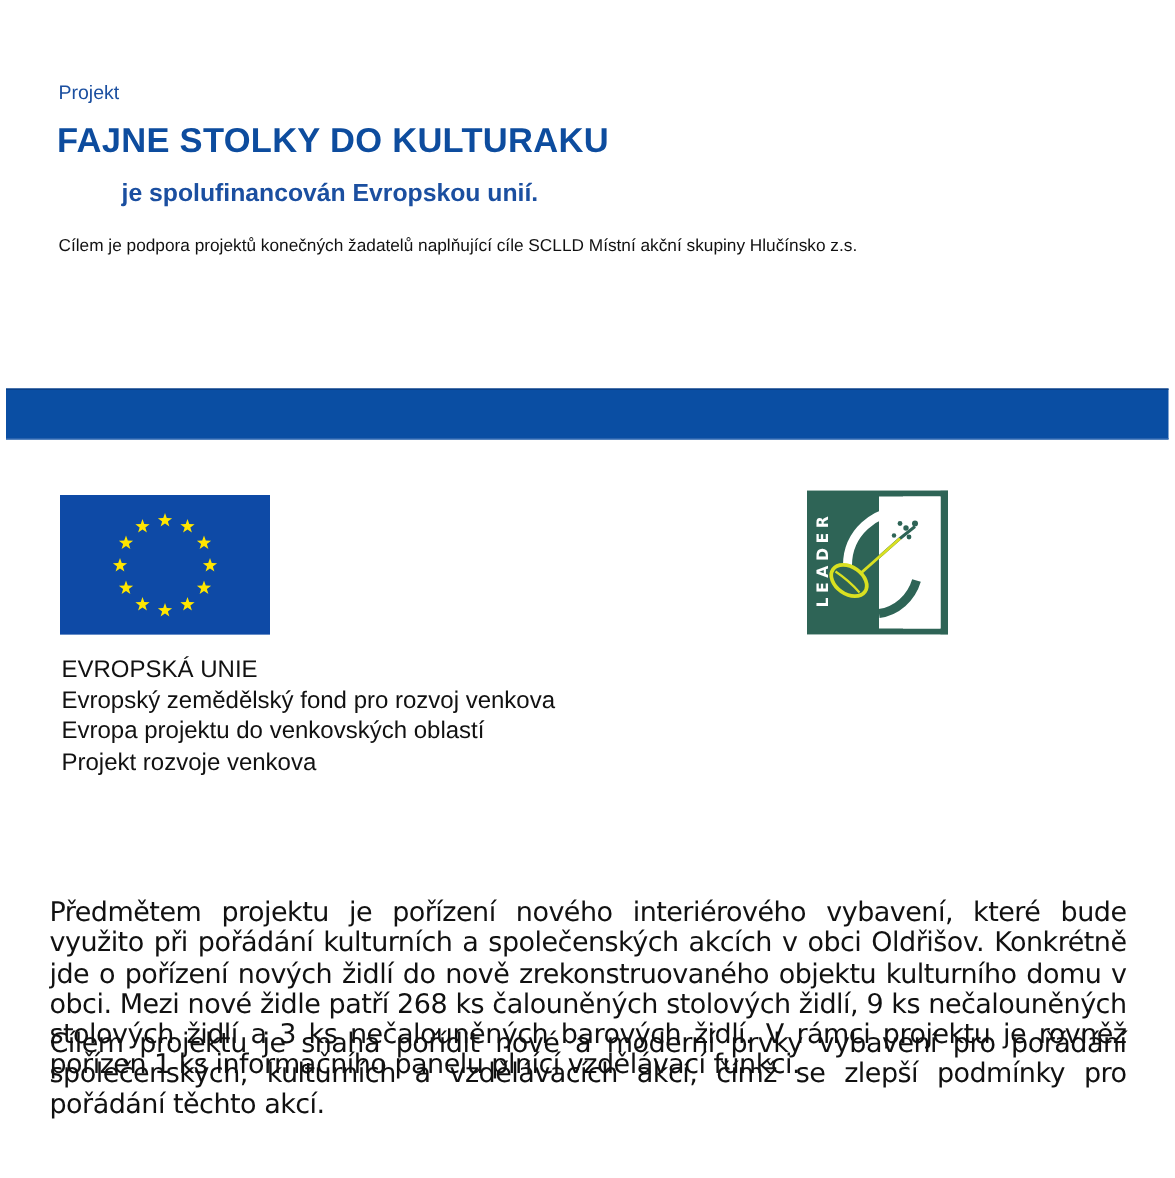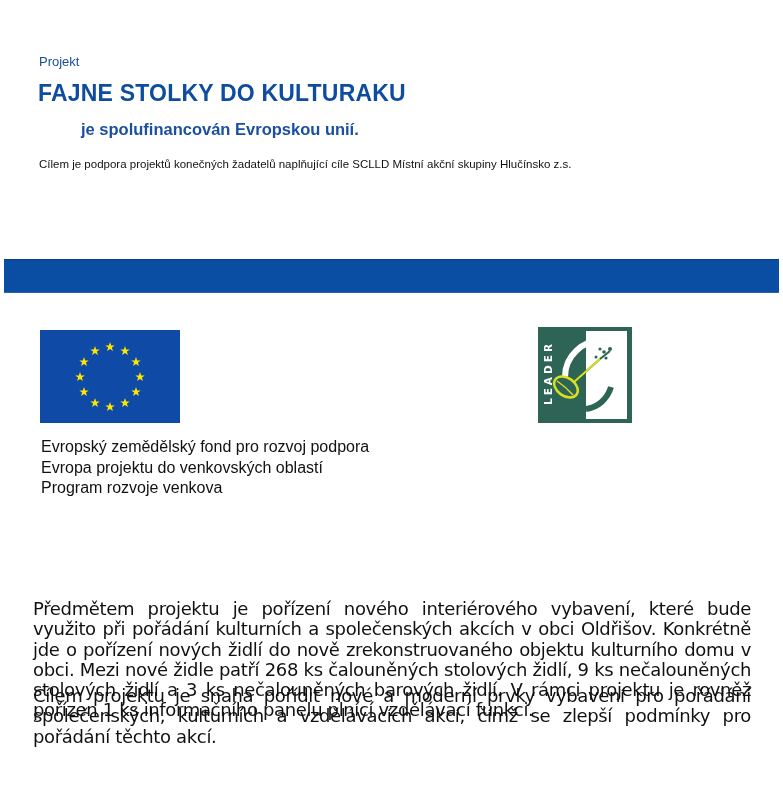--- a/index.html
+++ b/index.html
@@ -126,23 +126,24 @@
       <use href="#star" x="70" y="77"></use>
       <use href="#star" x="55" y="73"></use>
       <use href="#star" x="44" y="62"></use>
       <use href="#star" x="40" y="47"></use>
       <use href="#star" x="44" y="32"></use>
       <use href="#star" x="55" y="21"></use>
     </svg>
   </div>
 
   <div class="abs eu-text">
-    <div>Evropský zemědělský fond pro rozvoj podpora</div>
+    <div>EVROPSKÁ UNIE</div>
+    <div>Evropský zemědělský fond pro rozvoj venkova</div>
     <div>Evropa projektu do venkovských oblastí</div>
-    <div>Program rozvoje venkova</div>
+    <div>Projekt rozvoje venkova</div>
   </div>
 
   <div class="abs leader-logo">
     <svg width="94" height="96" viewBox="0 0 94 96">
       <rect x="0" y="0" width="94" height="96" fill="#ffffff"></rect>
       <rect x="1" y="1" width="92" height="94" fill="none" stroke="#2e6456" stroke-width="2"></rect>
       <rect x="0" y="0" width="48" height="96" fill="#2e6456"></rect>
       <rect x="48" y="0" width="46" height="4" fill="#2e6456"></rect>
       <rect x="48" y="92" width="46" height="4" fill="#2e6456"></rect>
       <rect x="89" y="0" width="5" height="96" fill="#2e6456"></rect>

